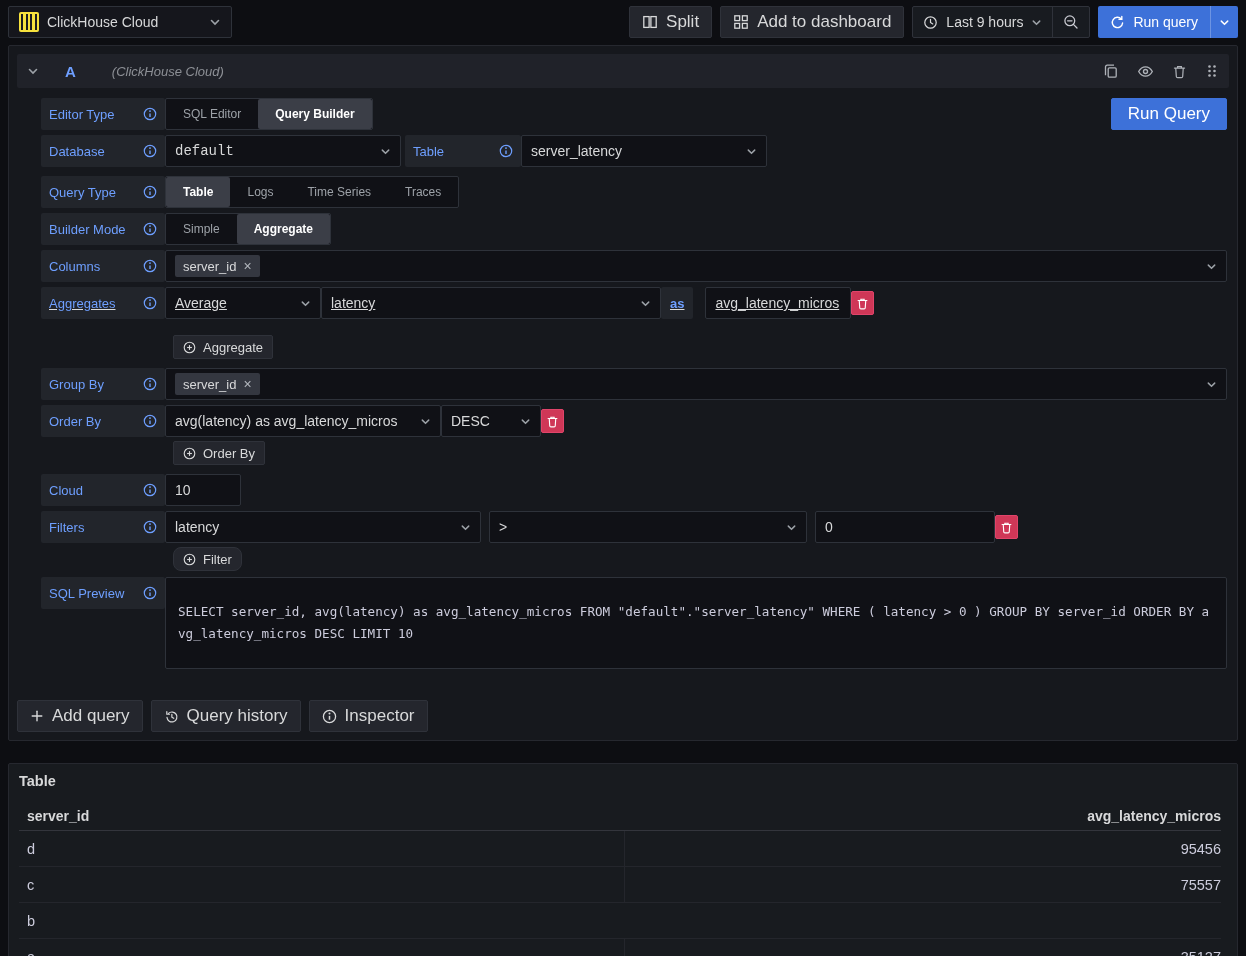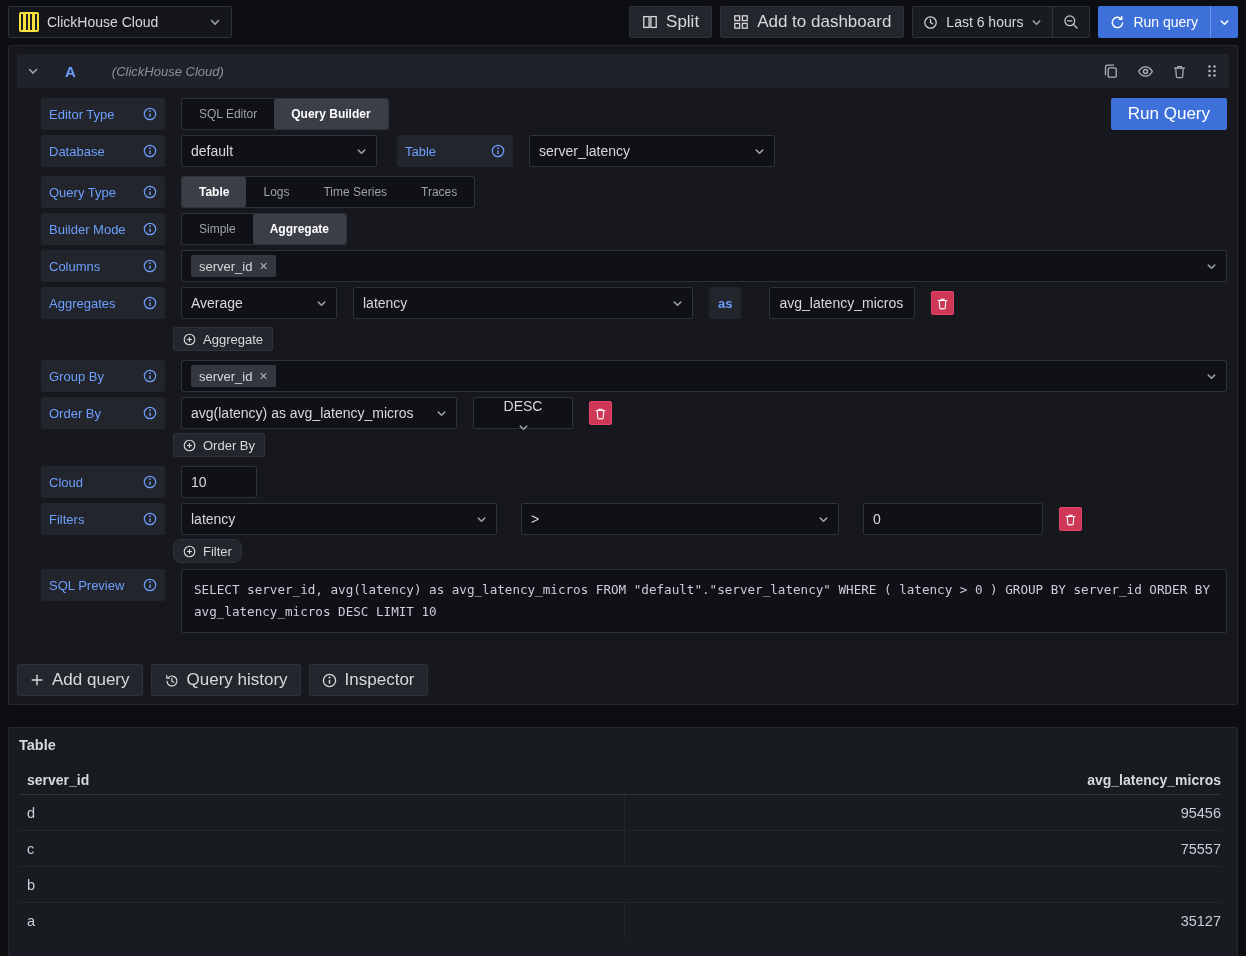--- a/index.html
+++ b/index.html
@@ -25,38 +25,38 @@
   .muted { color:#9da2a8; }
 
   
   .panel { margin:1px 8px 0 8px; background:#16181d; border:1px solid #26282f; border-radius:2px; }
   .q-header { display:flex; align-items:center; gap:12px; height:34px; background:#202229; margin:8px; padding:0 10px; border-radius:2px; }
   .q-ref { color:#6e9fff; font-weight:700; font-size:15px; margin-left:14px; }
   .q-hint { color:#8d9096; font-style:italic; font-size:13px; margin-left:24px; }
   .q-actions { margin-left:auto; display:flex; align-items:center; gap:18px; color:#aeb2b8; }
   .q-actions > span { cursor:pointer; }
   .q-body { padding:2px 10px 0 32px; }
-  .row { display:flex; align-items:flex-start; gap:16px; margin-bottom:5px; }
+  .row { display:flex; align-items:flex-start; gap:0; margin-bottom:5px; }
   .label-block { width:124px; min-width:124px; height:32px; background:#22252b; color:#6e9fff; font-size:13px; font-weight:500; display:flex; align-items:center; justify-content:space-between; padding:0 8px; border-radius:2px; }
   .label-sm { width:116px; min-width:116px; }
   .info-i { color:#6e9fff; cursor:pointer; display:flex; }
 
   .seg { display:flex; align-items:center; height:32px; background:#101116; border:1px solid #2e323a; border-radius:2px; overflow:hidden; }
   .seg-opt { height:100%; padding:0 17px; display:flex; align-items:center; color:#9da2a8; font-size:12px; font-weight:500; cursor:pointer; white-space:nowrap; }
   .seg-opt.active { background:#3b3e47; color:#fff; font-weight:600; border-radius:2px; }
 
   .select, .tinput { height:32px; background:#101116; border:1px solid #2e323a; border-radius:2px; display:flex; align-items:center; justify-content:space-between; gap:8px; padding:0 9px; color:#d8d9da; font-size:14px; cursor:pointer; }
   .tinput { cursor:text; }
   .grow { flex:1; }
   .chip { background:#343740; border-radius:2px; height:22px; display:inline-flex; align-items:center; gap:7px; padding:0 8px; font-size:13px; color:#d8d9da; }
   .chip-x { color:#b3b7bd; font-size:14px; line-height:1; cursor:pointer; }
   .as-box { height:32px; background:#22252b; color:#6e9fff; display:flex; align-items:center; padding:12px 9px; font-size:13px; font-weight:600; border-radius:2px; }
   .danger-btn { width:23px; height:24px; background:#cf3757; border-radius:2px; display:flex; align-items:center; justify-content:center; color:#fff; align-self:center; cursor:pointer; border:1px solid #e0446a; }
   .add-btn { height:24px; display:inline-flex; align-items:center; gap:7px; background:#24262d; border:1px solid #2f323a; border-radius:2px; color:#d8d9da; font-size:13px; font-weight:500; padding:0 9px; margin:4px 0 9px 132px; cursor:pointer; }
-  .sql-box { flex:1; background:#101116; border:1px solid #2e323a; border-radius:2px; padding:9px 12px; font-family:"DejaVu Sans Mono",monospace; font-size:12.6px; line-height:1.75; color:#ccccdc; word-break:break-all; min-height:62px; }
+  .sql-box { flex:1; background:#101116; border:1px solid #2e323a; border-radius:2px; padding:23px 12px; font-family:"DejaVu Sans Mono",monospace; font-size:12.6px; line-height:1.75; color:#ccccdc; word-break:break-all; min-height:62px; }
 
   .q-footer { display:flex; gap:8px; padding:26px 8px 8px 8px; }
 
   
   .table-panel { margin:22px 8px 0 8px; background:#181b1f; border:1px solid #26282f; border-radius:2px; height:230px; }
   .tp-title { padding:9px 10px 4px 10px; font-size:14.5px; font-weight:600; color:#d8d9da; }
   .tp-table { padding:8px 16px 0 10px; }
   .tp-head { display:flex; align-items:center; height:30px; border-bottom:1px solid #33353c; font-weight:600; font-size:14px; color:#d8d9da; }
   .c1 { flex:1; padding-left:8px; }
   .c2 { flex:1; text-align:right; }
@@ -100,21 +100,21 @@
       <span>Add to dashboard</span>
     </button>
     <div class="time-group">
       <div class="time-main">
         <span>
             <svg width="15" height="15" viewBox="0 0 16 16" fill="none" stroke="currentColor" stroke-width="1.3">
               <circle cx="8" cy="8" r="6.1"></circle>
               <path d="M8 4.6V8l2.4 1.5" stroke-linecap="round"></path>
             </svg>
           </span>
-        <span>Last 6 hours</span>
+        <span>Last 9 hours</span>
         <span class="muted">
             <svg width="11" height="11" viewBox="0 0 12 12">
               <path d="M2.5 4.5 6 8l3.5-3.5" fill="none" stroke="currentColor" stroke-width="1.6" stroke-linecap="round"></path>
             </svg>
           </span>
       </div>
       <div class="time-zoom">
         <span>
             <svg width="16" height="16" viewBox="0 0 16 16" fill="none" stroke="currentColor" stroke-width="1.3">
               <circle cx="6.8" cy="6.8" r="4.9"></circle>
@@ -213,21 +213,21 @@
       <div class="label-block">
         <span>Database</span>
         <span class="info-i">
             <svg width="14" height="14" viewBox="0 0 14 14" fill="none" stroke="currentColor">
               <circle cx="7" cy="7" r="5.7" stroke-width="1.2"></circle>
               <line x1="7" y1="6.4" x2="7" y2="10" stroke-width="1.4"></line>
               <circle cx="7" cy="4.1" r=".95" fill="currentColor" stroke="none"></circle>
             </svg>
           </span>
       </div>
-      <div class="select" style="width:196px;">
+      <div class="select" style="width:236px;font-family:Liberation Mono, monospace;">
         <span>default</span>
         <span class="muted">
             <svg width="11" height="11" viewBox="0 0 12 12">
               <path d="M2.5 4.5 6 8l3.5-3.5" fill="none" stroke="currentColor" stroke-width="1.6" stroke-linecap="round"></path>
             </svg>
           </span>
       </div>
       <div class="label-block label-sm" style="margin-left:4px;">
         <span>Table</span>
         <span class="info-i">
@@ -305,21 +305,21 @@
         </span>
         <span class="muted">
             <svg width="11" height="11" viewBox="0 0 12 12">
               <path d="M2.5 4.5 6 8l3.5-3.5" fill="none" stroke="currentColor" stroke-width="1.6" stroke-linecap="round"></path>
             </svg>
           </span>
       </div>
     </div>
 
     
-    <div class="row" style="margin-bottom:4px;">
+    <div class="row" style="margin-bottom:12px;text-decoration:underline;">
       <div class="label-block">
         <span>Aggregates</span>
         <span class="info-i">
             <svg width="14" height="14" viewBox="0 0 14 14" fill="none" stroke="currentColor">
               <circle cx="7" cy="7" r="5.7" stroke-width="1.2"></circle>
               <line x1="7" y1="6.4" x2="7" y2="10" stroke-width="1.4"></line>
               <circle cx="7" cy="4.1" r=".95" fill="currentColor" stroke="none"></circle>
             </svg>
           </span>
       </div>
@@ -402,21 +402,21 @@
           </span>
       </div>
       <div class="select" style="width:276px;">
         <span>avg(latency) as avg_latency_micros</span>
         <span class="muted">
             <svg width="11" height="11" viewBox="0 0 12 12">
               <path d="M2.5 4.5 6 8l3.5-3.5" fill="none" stroke="currentColor" stroke-width="1.6" stroke-linecap="round"></path>
             </svg>
           </span>
       </div>
-      <div class="select" style="width:100px;flex-direction:column;">
+      <div class="select" style="width:100px;">
         <span>DESC</span>
         <span class="muted">
             <svg width="11" height="11" viewBox="0 0 12 12">
               <path d="M2.5 4.5 6 8l3.5-3.5" fill="none" stroke="currentColor" stroke-width="1.6" stroke-linecap="round"></path>
             </svg>
           </span>
       </div>
       <div class="danger-btn">
         <span>
             <svg width="13" height="13" viewBox="0 0 16 16" fill="none" stroke="currentColor" stroke-width="1.4">

